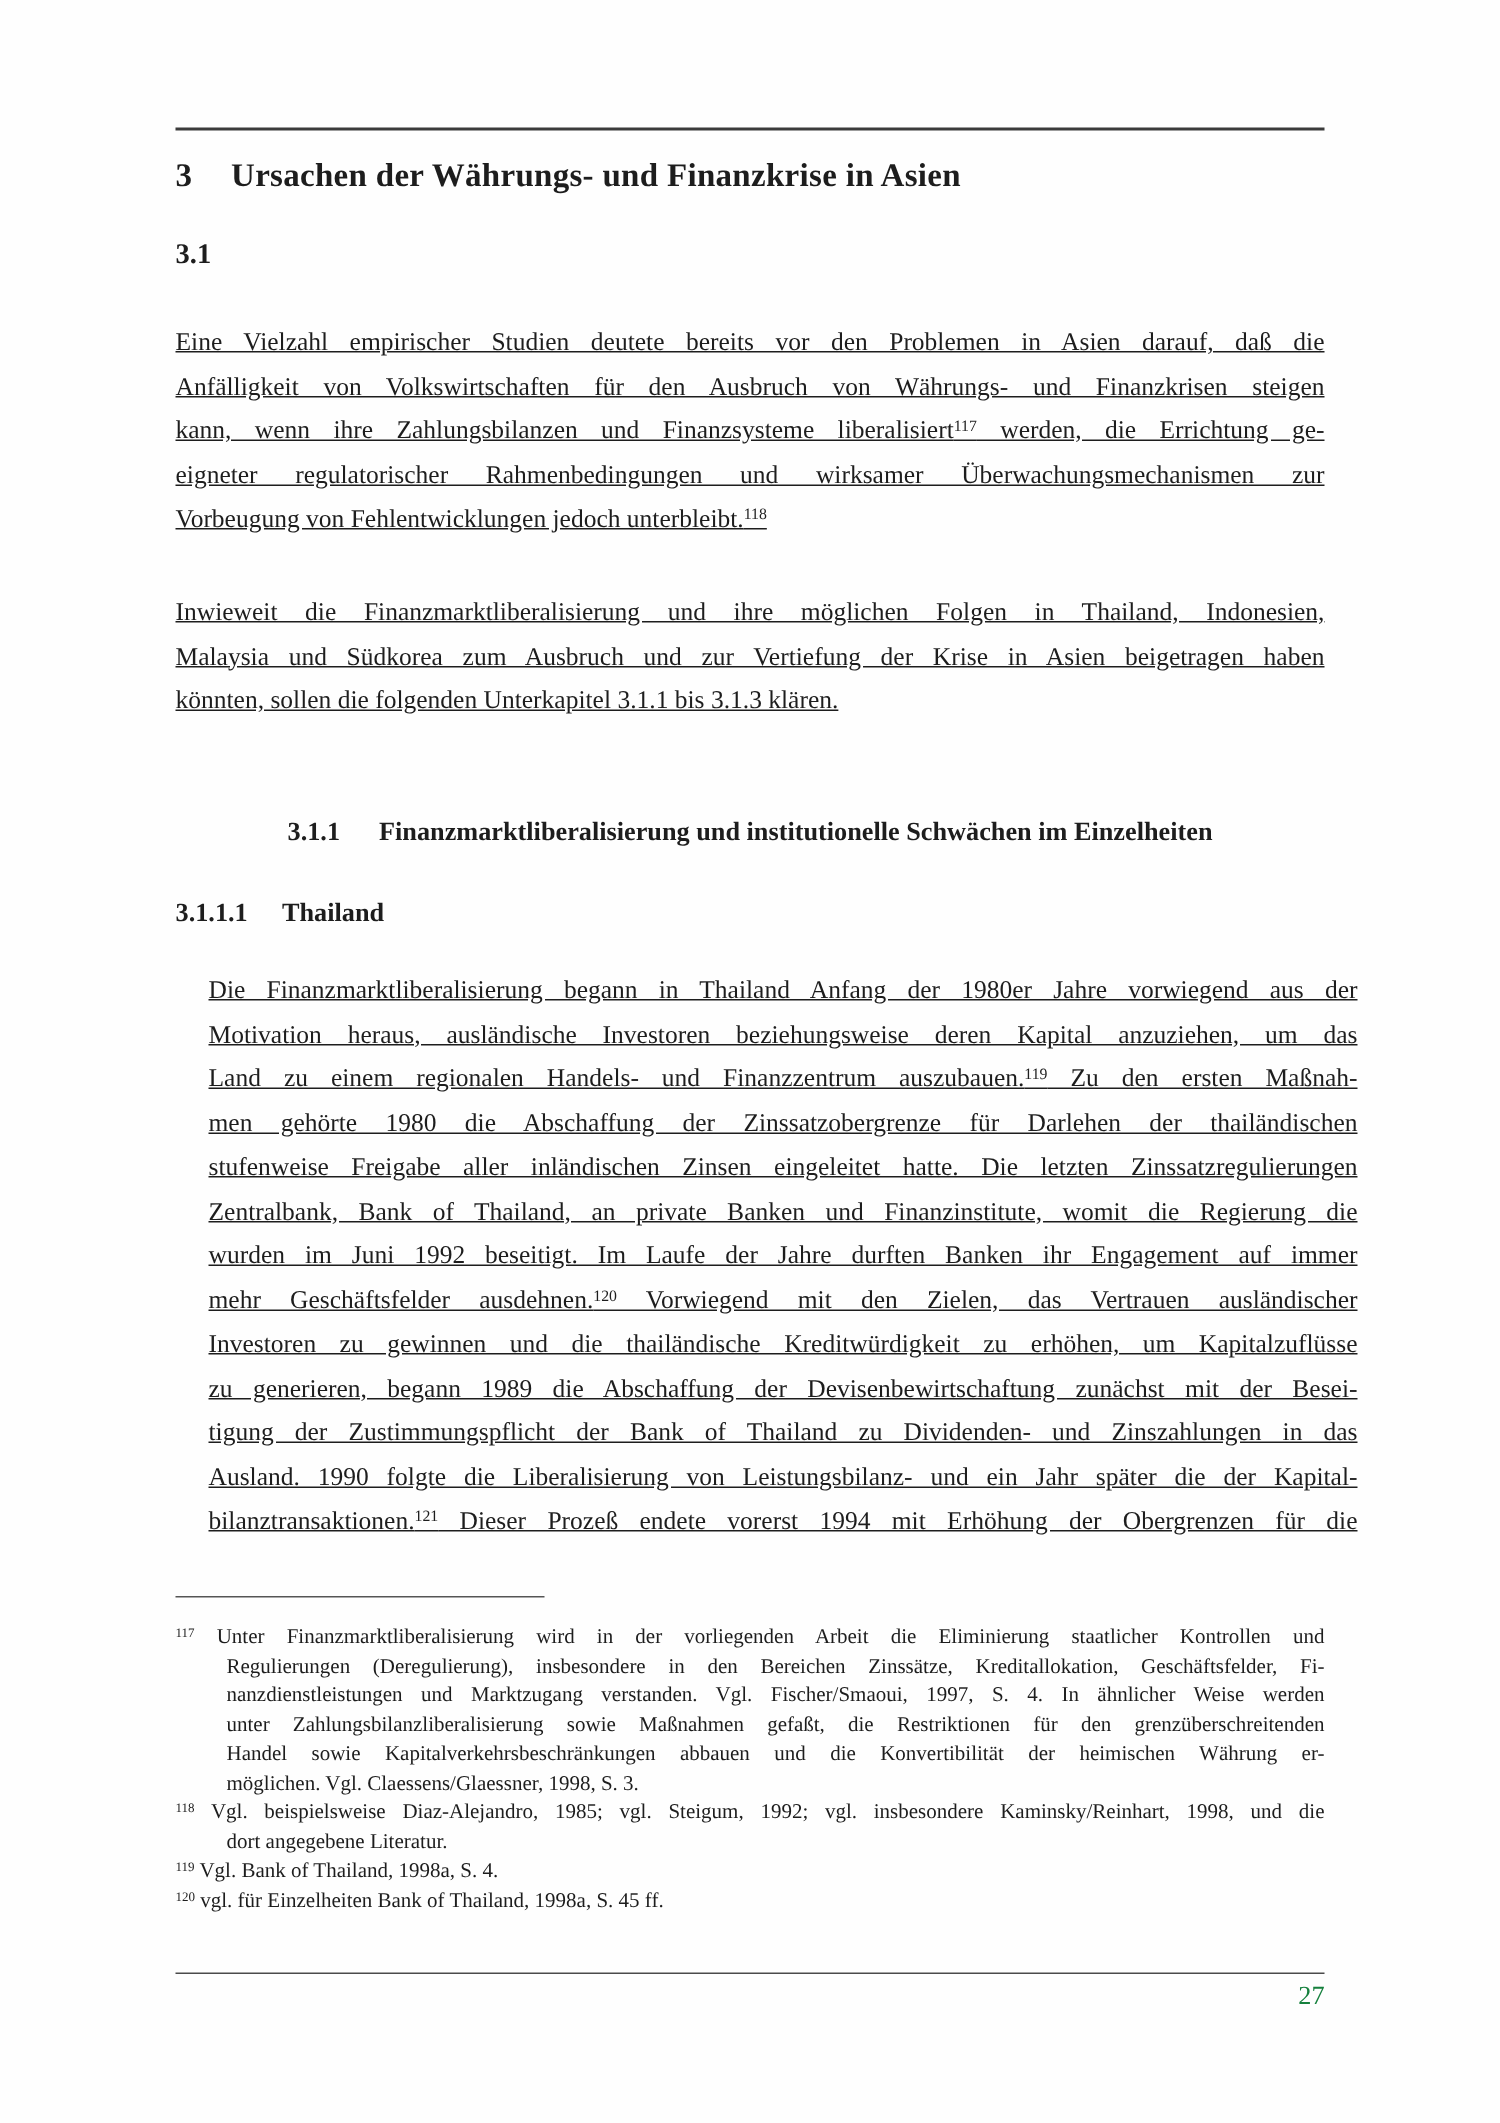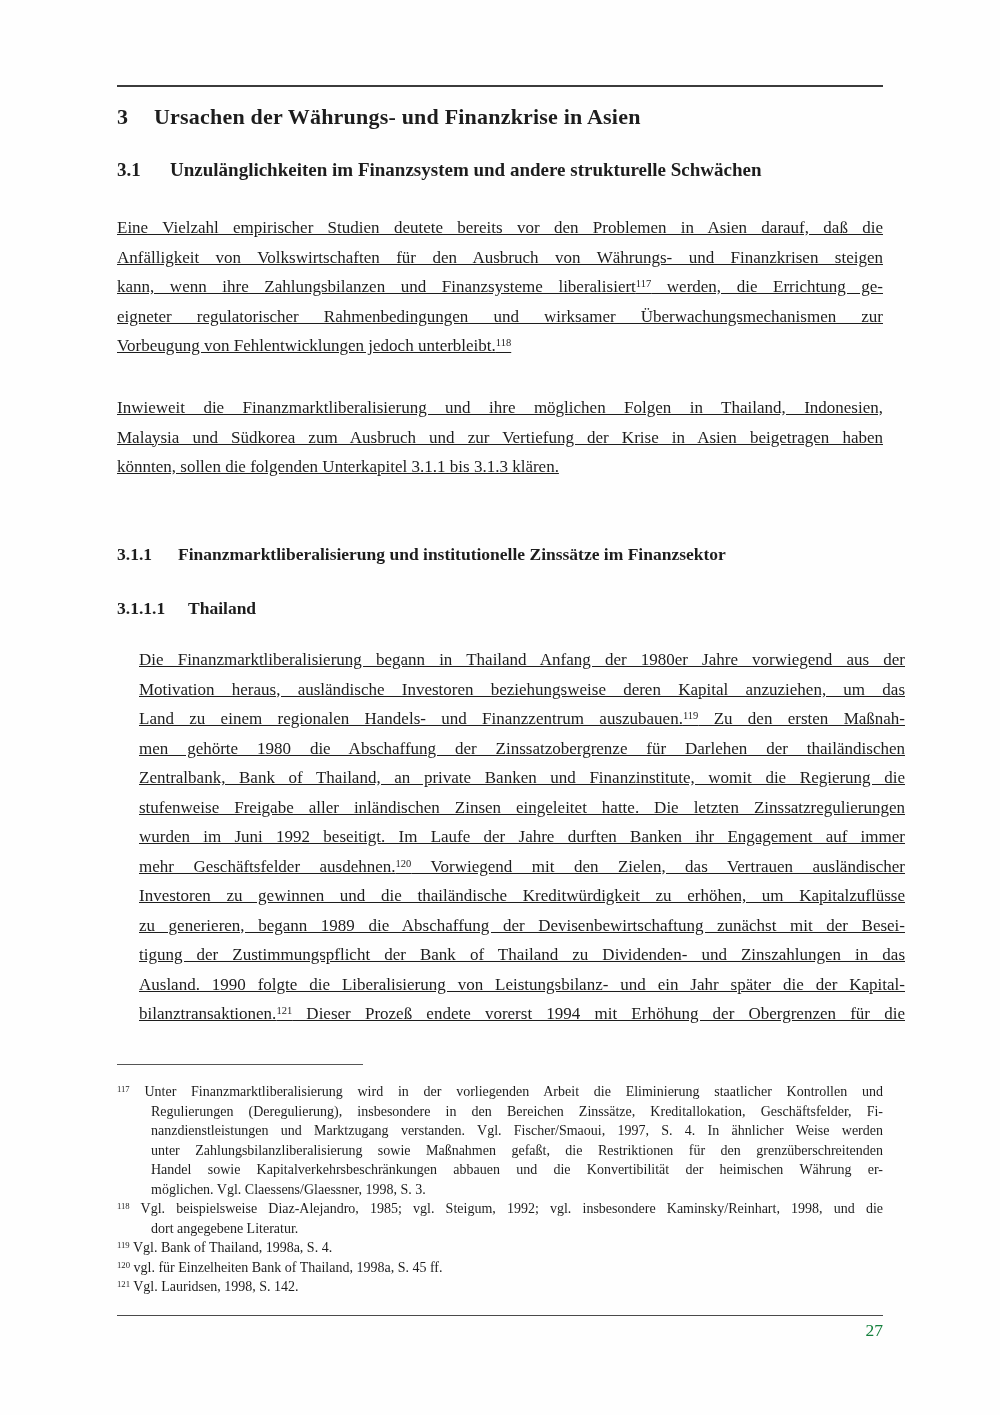--- a/index.html
+++ b/index.html
@@ -17,21 +17,21 @@
     background: #fefefe;
   }
   .abs { position: absolute; left: 117px; width: 766px; }
 
   .top-rule    { top: 85px;  height: 2px; background: #3b3b3b; }
   .bottom-rule { top: 1315px; height: 1px; background: #4a4a4a; }
   .fn-rule     { top: 1064px; width: 246px; height: 1px; background: #555555; }
 
   .h1 { top: 104px; font-size: 22px;  font-weight: bold; display: flex; letter-spacing: 0.2px; }
   .h2 { top: 159px; font-size: 19px;  font-weight: bold; display: flex; }
-  .h3 { top: 544px; font-size: 17.5px; font-weight: bold; display: flex; }
+  .h3 { top: 544px; font-size: 17.5px; font-weight: bold; display: flex; justify-content: center; }
   .h4 { top: 598px; font-size: 17.5px; font-weight: bold; display: flex; }
   .h1 .hnum { width: 37px; flex: none; }
   .h2 .hnum { width: 53px; flex: none; }
   .h3 .hnum { width: 61px; flex: none; }
   .h4 .hnum { width: 71px; flex: none; }
 
   .para { font-size: 17px; }
   .para .tline { height: 29.5px; line-height: 29.5px; white-space: normal; text-decoration: underline; }
   #p1 { top: 213px; }
   #p2 { top: 393px; }
@@ -58,54 +58,53 @@
 
   <div class="abs top-rule"></div>
 
   <div class="abs h1">
     <span class="hnum">3</span>
     <span class="htext">Ursachen der Währungs- und Finanzkrise in Asien</span>
   </div>
 
   <div class="abs h2">
     <span class="hnum">3.1</span>
-    <span class="htext">Unzulänglichkeiten im Finanzsystem und andere strukturelle Schwächen</span>
   </div>
 
   <div class="abs para" id="p1">
       <div class="tline just">Eine Vielzahl empirischer Studien deutete bereits vor den Problemen in Asien darauf, daß die</div>
       <div class="tline just">Anfälligkeit von Volkswirtschaften für den Ausbruch von Währungs- und Finanzkrisen steigen</div>
       <div class="tline just">kann, wenn ihre Zahlungsbilanzen und Finanzsysteme liberalisiert<sup>117</sup> werden, die Errichtung ge-</div>
       <div class="tline just">eigneter regulatorischer Rahmenbedingungen und wirksamer Überwachungsmechanismen zur</div>
       <div class="tline">Vorbeugung von Fehlentwicklungen jedoch unterbleibt.<sup>118</sup></div>
     </div>
 
   <div class="abs para" id="p2">
       <div class="tline just">Inwieweit die Finanzmarktliberalisierung und ihre möglichen Folgen in Thailand, Indonesien,</div>
       <div class="tline just">Malaysia und Südkorea zum Ausbruch und zur Vertiefung der Krise in Asien beigetragen haben</div>
       <div class="tline">könnten, sollen die folgenden Unterkapitel 3.1.1 bis 3.1.3 klären.</div>
     </div>
 
   <div class="abs h3">
     <span class="hnum">3.1.1</span>
-    <span class="htext">Finanzmarktliberalisierung und institutionelle Zinssätze im Finanzsektor</span>
+    <span class="htext">Finanzmarktliberalisierung und institutionelle Schwächen im Einzelheiten</span>
   </div>
 
   <div class="abs h4">
     <span class="hnum">3.1.1.1</span>
     <span class="htext">Thailand</span>
   </div>
 
   <div class="abs para" id="p3">
       <div class="tline just">Die Finanzmarktliberalisierung begann in Thailand Anfang der 1980er Jahre vorwiegend aus der</div>
       <div class="tline just">Motivation heraus, ausländische Investoren beziehungsweise deren Kapital anzuziehen, um das</div>
       <div class="tline just">Land zu einem regionalen Handels- und Finanzzentrum auszubauen.<sup>119</sup> Zu den ersten Maßnah-</div>
       <div class="tline just">men gehörte 1980 die Abschaffung der Zinssatzobergrenze für Darlehen der thailändischen</div>
+      <div class="tline just">stufenweise Freigabe aller inländischen Zinsen eingeleitet hatte. Die letzten Zinssatzregulierungen</div>
       <div class="tline just">Zentralbank, Bank of Thailand, an private Banken und Finanzinstitute, womit die Regierung die</div>
-      <div class="tline just">stufenweise Freigabe aller inländischen Zinsen eingeleitet hatte. Die letzten Zinssatzregulierungen</div>
       <div class="tline just">wurden im Juni 1992 beseitigt. Im Laufe der Jahre durften Banken ihr Engagement auf immer</div>
       <div class="tline just">mehr Geschäftsfelder ausdehnen.<sup>120</sup> Vorwiegend mit den Zielen, das Vertrauen ausländischer</div>
       <div class="tline just">Investoren zu gewinnen und die thailändische Kreditwürdigkeit zu erhöhen, um Kapitalzuflüsse</div>
       <div class="tline just">zu generieren, begann 1989 die Abschaffung der Devisenbewirtschaftung zunächst mit der Besei-</div>
       <div class="tline just">tigung der Zustimmungspflicht der Bank of Thailand zu Dividenden- und Zinszahlungen in das</div>
       <div class="tline just">Ausland. 1990 folgte die Liberalisierung von Leistungsbilanz- und ein Jahr später die der Kapital-</div>
       <div class="tline just">bilanztransaktionen.<sup>121</sup> Dieser Prozeß endete vorerst 1994 mit Erhöhung der Obergrenzen für die</div>
     </div>
 
   <div class="abs fn-rule"></div>
@@ -122,22 +121,19 @@
     <div class="footnote">
         <div class="tline just"><sup>118</sup> Vgl. beispielsweise Diaz-Alejandro, 1985; vgl. Steigum, 1992; vgl. insbesondere Kaminsky/Reinhart, 1998, und die</div>
         <div class="tline">dort angegebene Literatur.</div>
       </div>
     <div class="footnote">
         <div class="tline"><sup>119</sup> Vgl. Bank of Thailand, 1998a, S. 4.</div>
       </div>
     <div class="footnote">
         <div class="tline"><sup>120</sup> vgl. für Einzelheiten Bank of Thailand, 1998a, S. 45 ff.</div>
       </div>
-    <div class="footnote">
-        <div class="tline"><sup>121</sup> Vgl. Lauridsen, 1998, S. 142.</div>
-      </div>
   </div>
 
   <div class="abs bottom-rule"></div>
 
   <div class="abs page-number">27</div>
 
 </div>
 
 </body></html>

